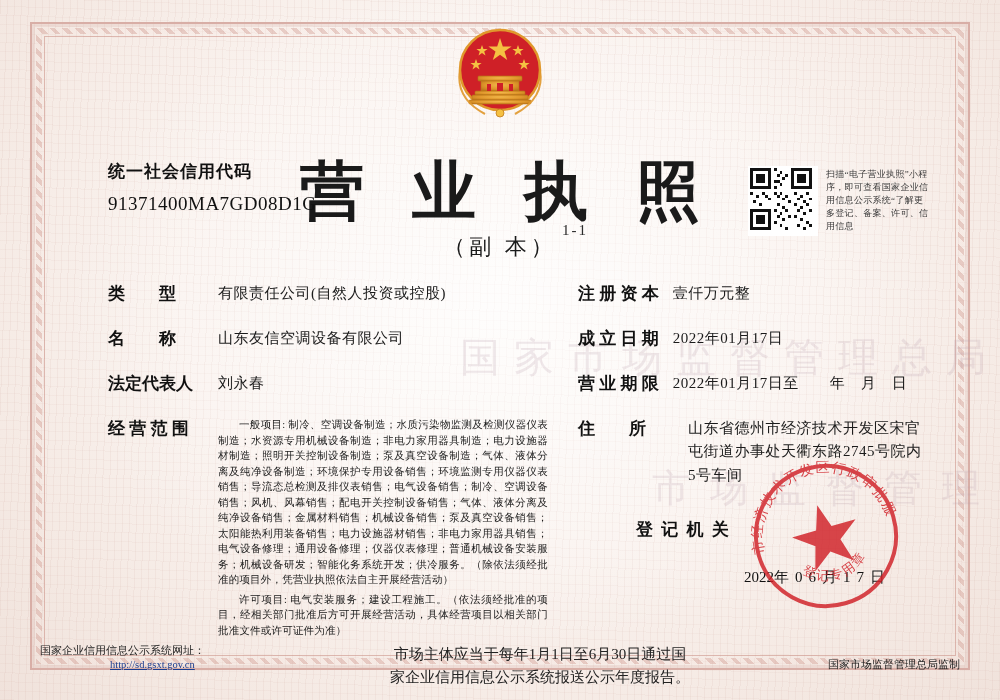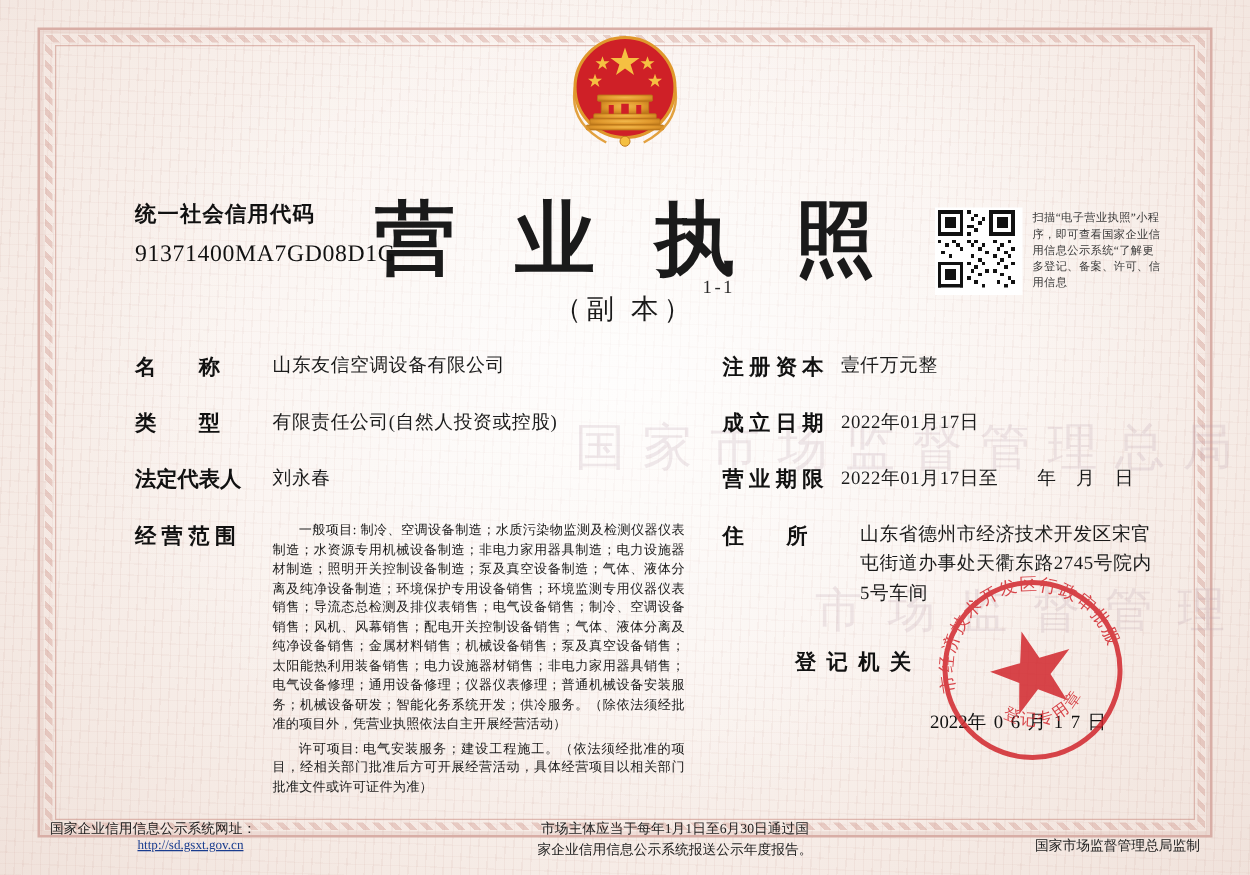--- a/index.html
+++ b/index.html
@@ -262,21 +262,21 @@
     display: block;
     margin-left: 70px;
     margin-top: 1px;
     color: #1a3d8f;
     text-decoration: underline;
     font-size: 10.5px;
   }
   .foot-mid {
     text-align: center;
     line-height: 1.5;
-    font-size: 11px;
+    font-size: 15px;
   }
   .foot-right {
     width: 220px;
     text-align: right;
     font-size: 11px;
     padding-top: 14px;
   }
 </style>
 </head>
 <body>
@@ -413,26 +413,26 @@
           <rect x="16" y="19" width="1" height="1"></rect>
         <rect x="18" y="20" width="1" height="1"></rect>
           <rect x="20" y="19" width="1" height="1"></rect>
       </g>
     </svg>
   </div>
   <div class="qr-note">扫描“电子营业执照”小程序，即可查看国家企业信用信息公示系统“了解更多登记、备案、许可、信用信息</div>
 
   <div class="fields-left">
     <div class="row">
+      <span class="row-label lbl-2">类　　型</span>
+      <span class="row-value">有限责任公司(自然人投资或控股)</span>
+    </div>
+    <div class="row">
       <span class="row-label lbl-2">名　　称</span>
       <span class="row-value">山东友信空调设备有限公司</span>
-    </div>
-    <div class="row">
-      <span class="row-label lbl-2">类　　型</span>
-      <span class="row-value">有限责任公司(自然人投资或控股)</span>
     </div>
     <div class="row">
       <span class="row-label lbl-3">法定代表人</span>
       <span class="row-value">刘永春</span>
     </div>
     <div class="row scope-row">
       <span class="row-label lbl-4">经 营 范 围</span>
       <div class="scope-text">
         <p>一般项目: 制冷、空调设备制造；水质污染物监测及检测仪器仪表制造；水资源专用机械设备制造；非电力家用器具制造；电力设施器材制造；照明开关控制设备制造；泵及真空设备制造；气体、液体分离及纯净设备制造；环境保护专用设备销售；环境监测专用仪器仪表销售；导流态总检测及排仪表销售；电气设备销售；制冷、空调设备销售；风机、风幕销售；配电开关控制设备销售；气体、液体分离及纯净设备销售；金属材料销售；机械设备销售；泵及真空设备销售；太阳能热利用装备销售；电力设施器材销售；非电力家用器具销售；电气设备修理；通用设备修理；仪器仪表修理；普通机械设备安装服务；机械设备研发；智能化务系统开发；供冷服务。（除依法须经批准的项目外，凭营业执照依法自主开展经营活动）</p>
         <p>许可项目: 电气安装服务；建设工程施工。（依法须经批准的项目，经相关部门批准后方可开展经营活动，具体经营项目以相关部门批准文件或许可证件为准）</p>

